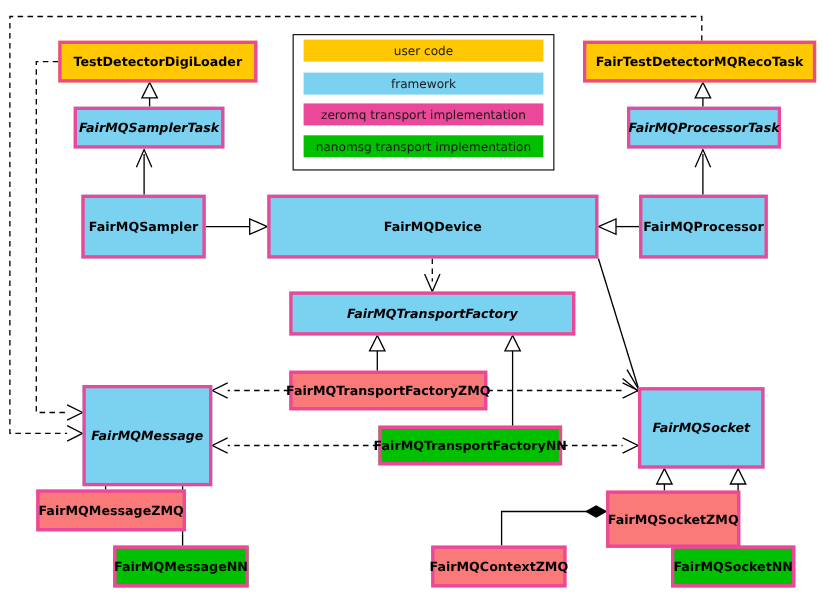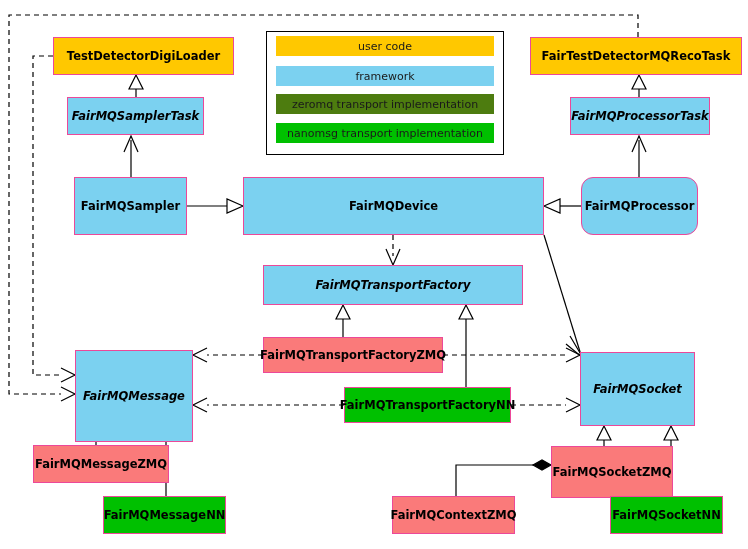--- a/index.html
+++ b/index.html
@@ -1,19 +1,19 @@
 <!DOCTYPE html>
 <html><head>
 <meta charset="utf-8">
 <style>
   html,body{margin:0;padding:0;background:#ffffff;}
   #stage{position:relative;width:748px;height:549px;background:#ffffff;
          font-family:"DejaVu Sans","Liberation Sans",sans-serif;overflow:hidden;}
   svg#wires{position:absolute;left:0;top:0;width:748px;height:549px;}
-  .node{position:absolute;box-sizing:border-box;border:1px solid #ec4899;
+  .node{position:absolute;box-sizing:border-box;border:3px solid #ec4899;
         display:flex;align-items:center;justify-content:center;text-align:center;
         font-size:11.5px;font-weight:bold;color:#000000;line-height:1.1;}
   .node.italic{font-style:italic;}
   .legend-box{position:absolute;box-sizing:border-box;border:1px solid #000000;
         background:#ffffff;}
   .legend-row{position:absolute;box-sizing:border-box;display:flex;
         align-items:center;justify-content:center;font-size:11px;
         font-weight:normal;color:#1a1a1a;}
 </style>
 </head>
@@ -130,21 +130,21 @@
   </svg>
 
   <div class="legend-box" style="left:266px;top:31px;width:238px;height:124px;"></div>
 
   <div class="legend-row" style="left:276px;top:36px;width:218px;height:20px;background:#FFC800;">
     <span>user code</span>
   </div>
   <div class="legend-row" style="left:276px;top:66px;width:218px;height:20px;background:#7BD1F0;">
     <span>framework</span>
   </div>
-  <div class="legend-row" style="left:276px;top:94px;width:218px;height:20px;background:#4d7c0f;justify-content:center;">
+  <div class="legend-row" style="left:276px;top:94px;width:218px;height:20px;background:#ec4899;justify-content:center;">
     <span>zeromq transport implementation</span>
   </div>
   <div class="legend-row" style="left:276px;top:123px;width:218px;height:20px;background:#00C000;">
     <span>nanomsg transport implementation</span>
   </div>
 
   <div class="node" style="left:53px;top:37px;width:181px;height:38px;background:#FFC800;">
     <span>TestDetectorDigiLoader</span>
   </div>
 
@@ -153,21 +153,21 @@
   </div>
 
   <div class="node" style="left:74px;top:177px;width:113px;height:58px;background:#7BD1F0;">
     <span>FairMQSampler</span>
   </div>
 
   <div class="node" style="left:243px;top:177px;width:301px;height:58px;background:#7BD1F0;">
     <span>FairMQDevice</span>
   </div>
 
-  <div class="node" style="left:581px;top:177px;width:117px;height:58px;background:#7BD1F0;border-radius:12px;">
+  <div class="node" style="left:581px;top:177px;width:117px;height:58px;background:#7BD1F0;">
     <span>FairMQProcessor</span>
   </div>
 
   <div class="node" style="left:530px;top:37px;width:212px;height:38px;background:#FFC800;">
     <span>FairTestDetectorMQRecoTask</span>
   </div>
 
   <div class="node italic" style="left:570px;top:97px;width:140px;height:38px;background:#7BD1F0;">
     <span>FairMQProcessorTask</span>
   </div>

